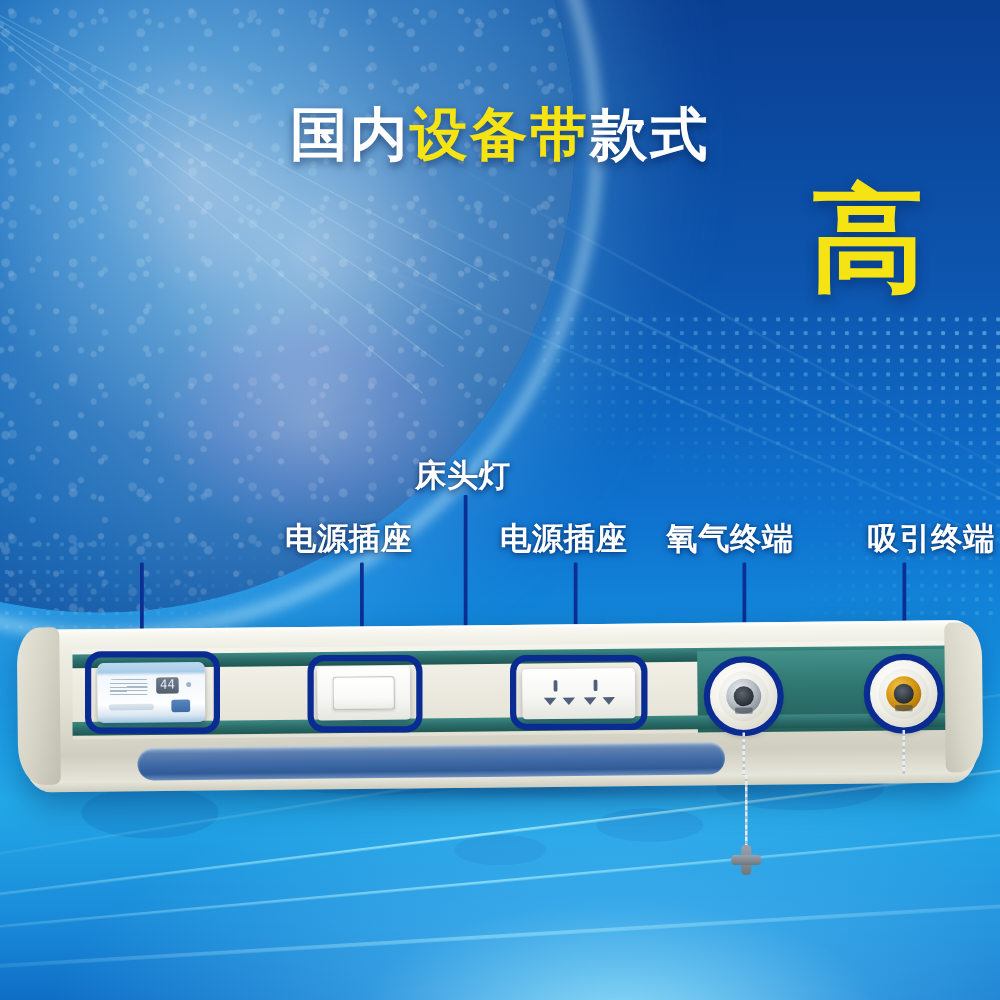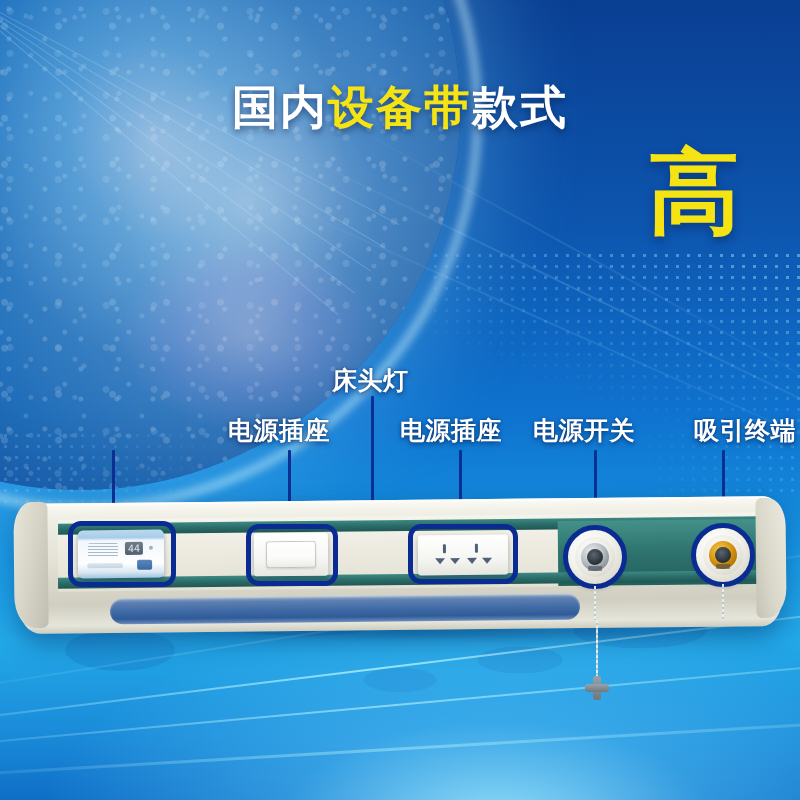--- a/index.html
+++ b/index.html
@@ -322,21 +322,21 @@
   <div class="dots dotsB"></div>
   <div class="dots dotsC"></div>
 
   <div class="headline"><span>国内</span><span class="hl">设备带</span><span>款式</span></div>
 
   <div class="bigchar">高</div>
 
   <div class="label" style="left:228px;top:414px;">电源插座</div>
   <div class="label" style="left:332px;top:364px;">床头灯</div>
   <div class="label" style="left:400px;top:414px;">电源插座</div>
-  <div class="label" style="left:533px;top:414px;">电源开关</div>
+  <div class="label" style="left:533px;top:414px;">氧气终端</div>
   <div class="label" style="left:666px;top:414px;padding-left:28px;">吸引终端</div>
 
   <div class="leader" style="left:112px;top:450px;height:78px;"></div>
   <div class="leader" style="left:288px;top:450px;height:80px;"></div>
   <div class="leader" style="left:371px;top:396px;height:216px;"></div>
   <div class="leader" style="left:459px;top:450px;height:82px;"></div>
   <div class="leader" style="left:594px;top:450px;height:78px;"></div>
   <div class="leader" style="left:722px;top:450px;height:76px;"></div>
 
   <div class="panel">

